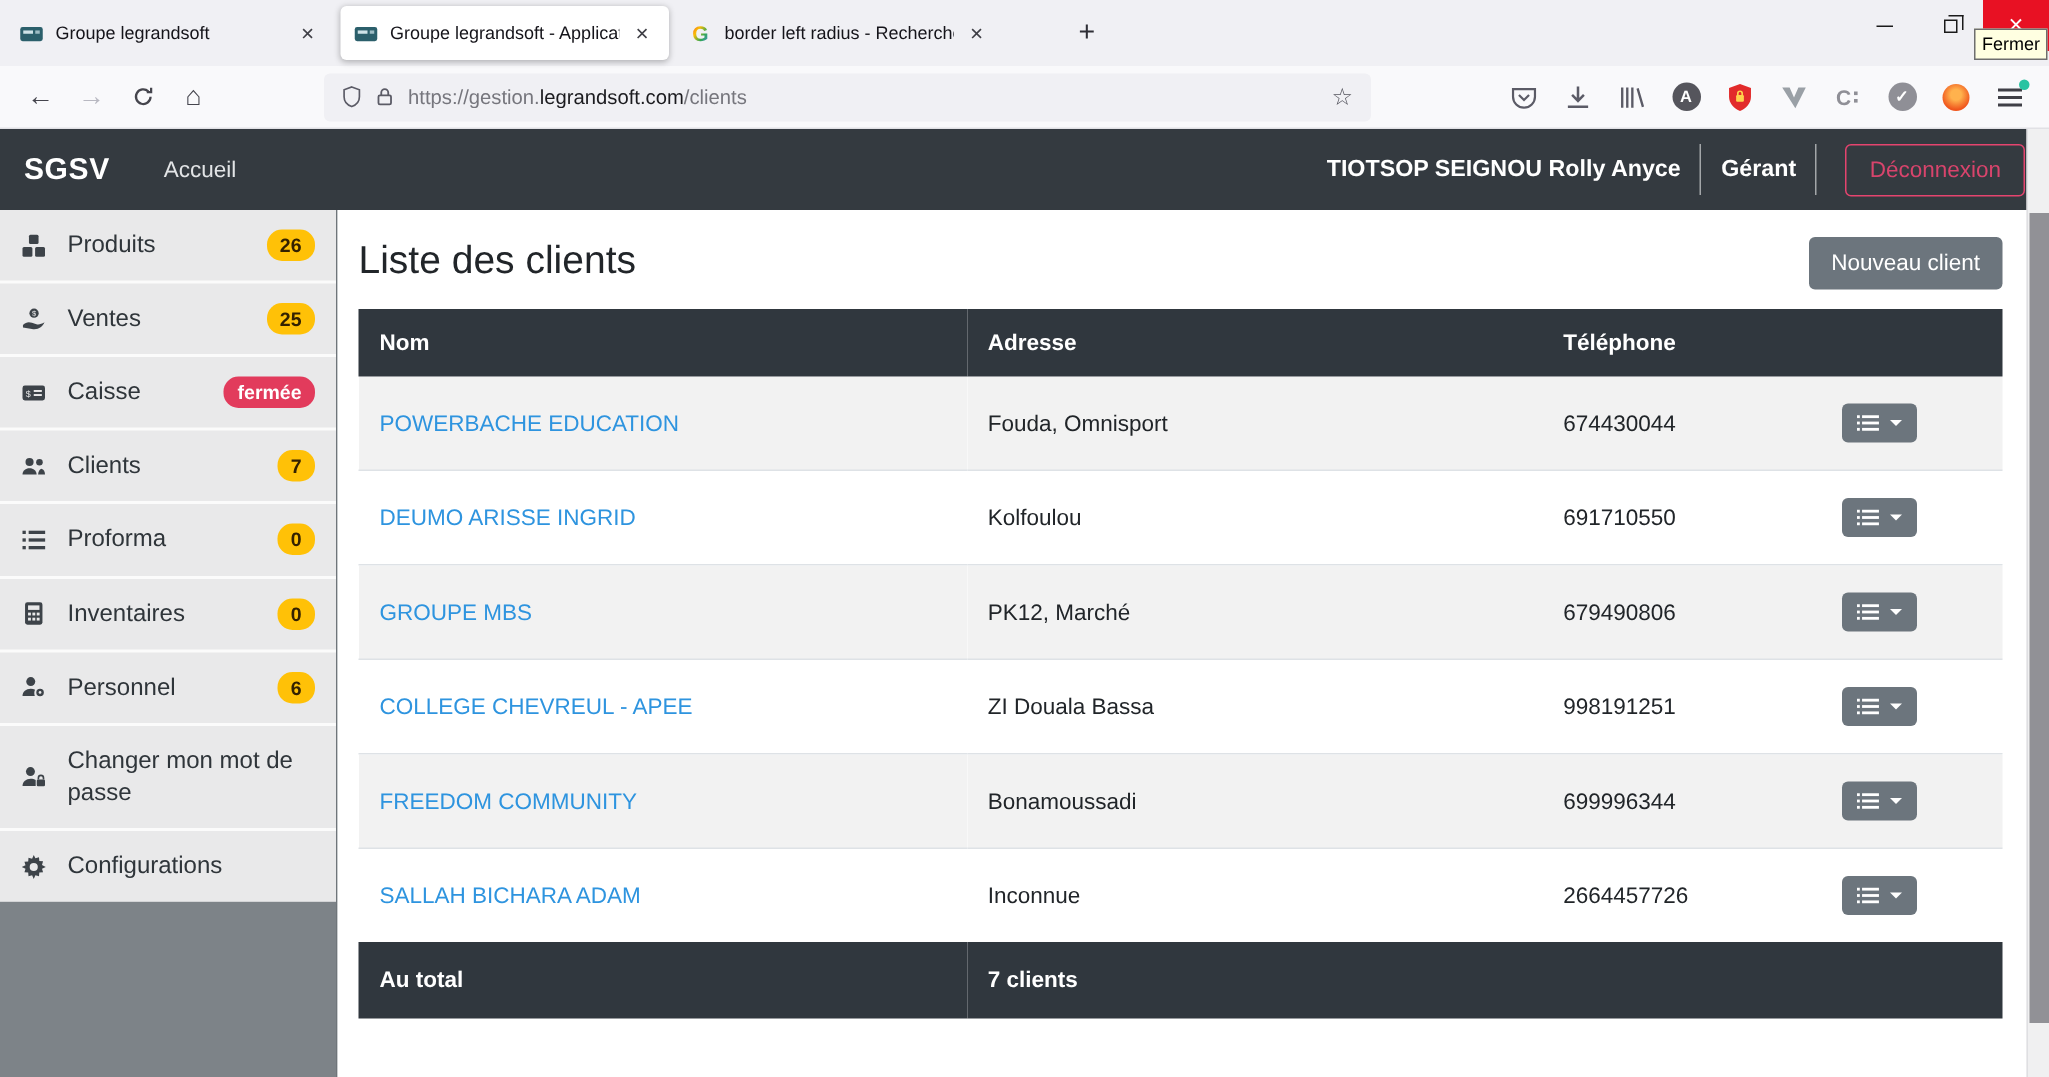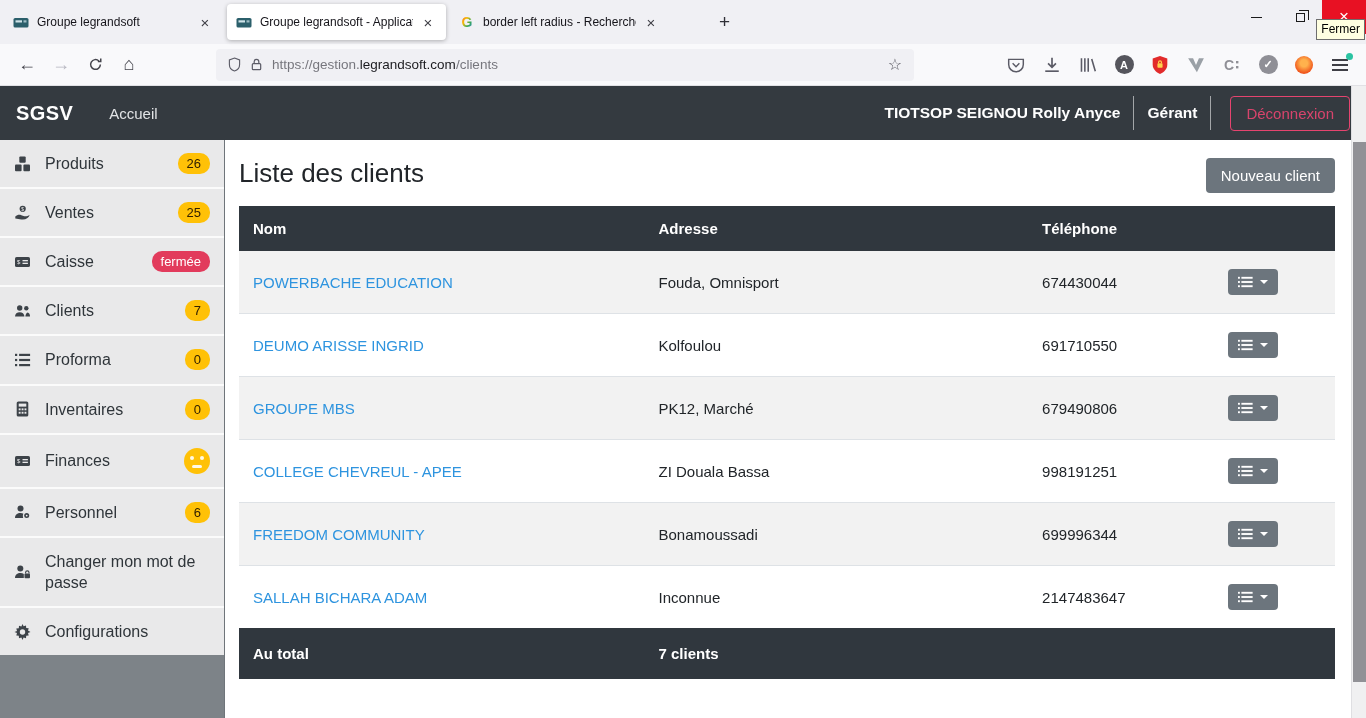--- a/index.html
+++ b/index.html
@@ -60,21 +60,21 @@
   .logout-btn { border:1px solid #e5446f; color:#d8446c; background:transparent; font-size:15px; padding:8px 15px; border-radius:4px; margin-left:6px; font-family:inherit; }
 
   
   .appbody { display:flex; height:578px; }
   .sidebar { width:225px; background:#7d8388; flex:none; border-right:1px solid #6f757a; }
   .menu { background:#fbfbfb; }
   .side-item { background:#e9e9ea; display:flex; align-items:center; padding:13px 14px; margin-bottom:2px; font-size:16px; color:#2f353a; cursor:pointer; }
   .side-icon { width:21px; margin-right:10px; display:flex; align-items:center; flex:none; }
   .side-icon svg { width:17px; height:16px; fill:#3d4349; }
   .side-label { flex:1; line-height:1.32; }
-  .badge { font-size:13px; font-weight:normal; padding:3px 9px; border-radius:10px; flex:none;margin-left:36px; }
+  .badge { font-size:13px; font-weight:bold; padding:3px 9px; border-radius:10px; flex:none;margin-left:36px; }
   .badge-warning { background:#ffc107; color:#332100; }
   .badge-danger { background:#e23b5c; color:#fff; }
   .badge-emoji { width:26px; height:26px; padding:0; border-radius:50%; background:#ffc107; position:relative; }
   .badge-emoji::before { content:""; position:absolute; top:8px; left:6px; width:4px; height:4px; border-radius:50%; background:rgba(255,255,255,.9); box-shadow:10px 0 0 rgba(255,255,255,.9); }
   .badge-emoji::after { content:""; position:absolute; left:8px; bottom:6px; width:10px; height:2.5px; border-radius:2px; background:rgba(255,255,255,.9); }
 
   .content { flex:1; background:#fff; padding:18px 31px 0 14px; }
   .content-header { display:flex; justify-content:space-between; align-items:flex-start; margin-bottom:13px; }
   .page-title { font-size:26px; font-weight:400; color:#212529; }
   .btn-new { background:#6c757d; color:#fff; border:none; border-radius:4px; font-size:15px; padding:9px 15px; font-family:inherit; }
@@ -327,32 +327,20 @@
                 <rect x="4.2" y="10.8" width="1.9" height="1.9"></rect>
                 <rect x="7.1" y="10.8" width="1.9" height="1.9"></rect>
                 <rect x="10" y="10.8" width="1.9" height="1.9"></rect>
               </g>
             </svg>
           </span>
     <span class="side-label">Inventaires</span>
     <span class="badge badge-warning">0</span>
   </div>
 
-  <div class="side-item">
-    <span class="side-icon">
-            <svg viewBox="0 0 16 16">
-              <rect x="0.5" y="3" width="15" height="10" rx="1.6"></rect>
-              <text x="2.6" y="10.4" font-size="6" fill="#e9e9ea" font-family="Liberation Sans, sans-serif">$</text>
-              <rect x="8" y="6" width="5.4" height="1.3" fill="#e9e9ea"></rect>
-              <rect x="8" y="8.7" width="5.4" height="1.3" fill="#e9e9ea"></rect>
-            </svg>
-          </span>
-    <span class="side-label">Finances</span>
-    <span class="badge badge-emoji"></span>
-  </div>
 
   <div class="side-item">
     <span class="side-icon">
             <svg viewBox="0 0 16 16">
               <circle cx="6" cy="4.4" r="3"></circle>
               <path d="M0.5 14c0-3 2.4-4.9 5.5-4.9 1.1 0 2.1.3 2.9.7-.6 1-.7 2.4-.2 4.2z"></path>
               <circle cx="12.2" cy="11.6" r="2.5"></circle>
               <circle cx="12.2" cy="11.6" r="0.9" fill="#e9e9ea"></circle>
             </svg>
           </span>
@@ -500,21 +488,21 @@
                   <rect x="3.6" y="9.5" width="12" height="2"></rect>
                 </svg>
         <span class="caret"></span>
       </button>
     </td>
   </tr>
 
   <tr>
     <td><a class="client-link" href="#">SALLAH BICHARA ADAM</a></td>
     <td>Inconnue</td>
-    <td>2147483647</td>
+    <td>2664457726</td>
     <td class="cell-actions">
       <button class="act-btn">
         <svg viewBox="0 0 16 12" fill="#fff">
                   <rect x="0" y="0.5" width="2" height="2"></rect>
                   <rect x="3.6" y="0.5" width="12" height="2"></rect>
                   <rect x="0" y="5" width="2" height="2"></rect>
                   <rect x="3.6" y="5" width="12" height="2"></rect>
                   <rect x="0" y="9.5" width="2" height="2"></rect>
                   <rect x="3.6" y="9.5" width="12" height="2"></rect>
                 </svg>

